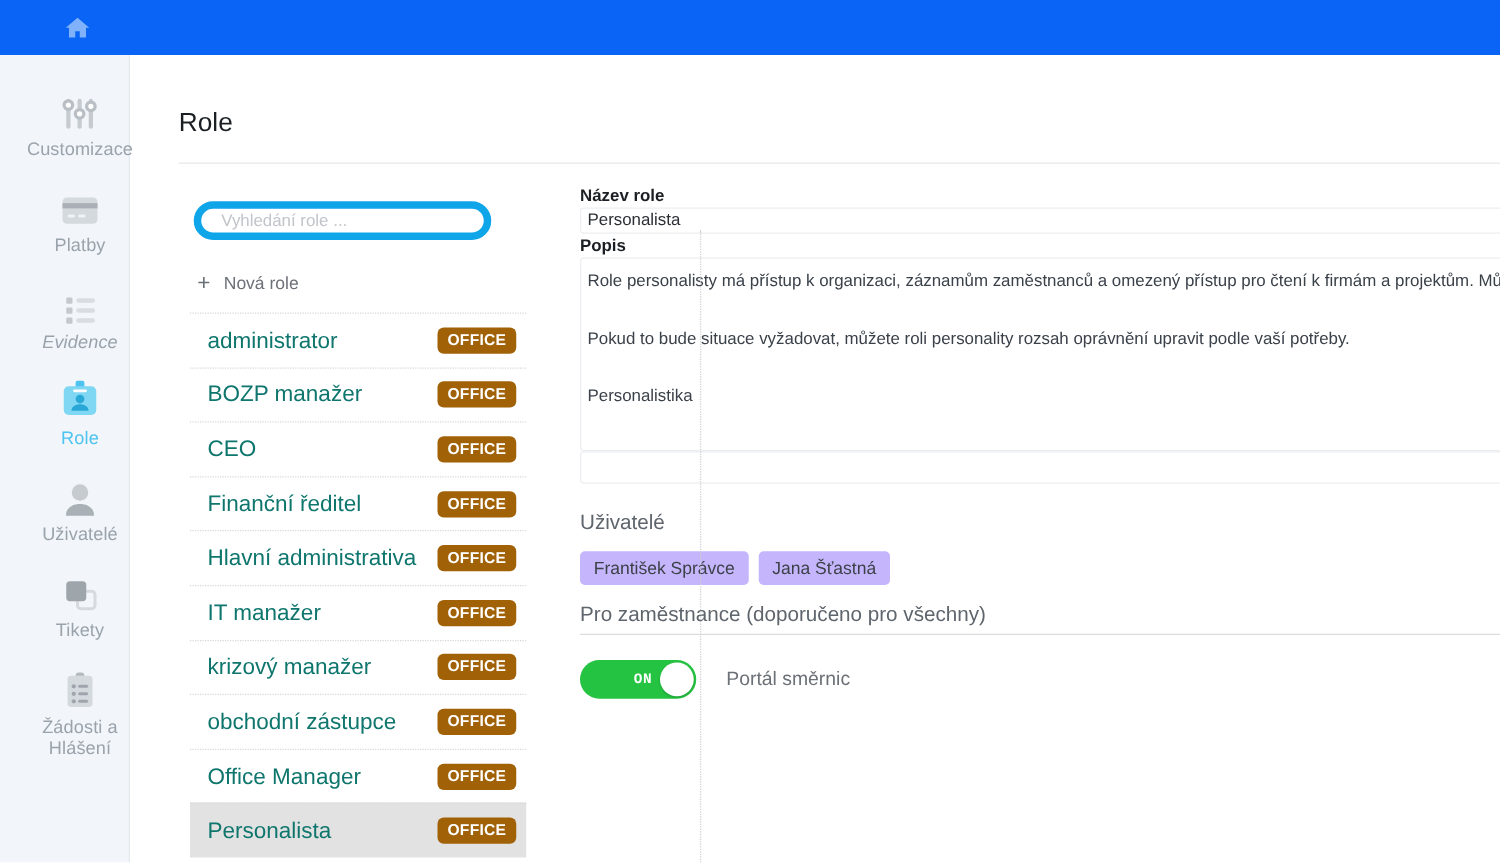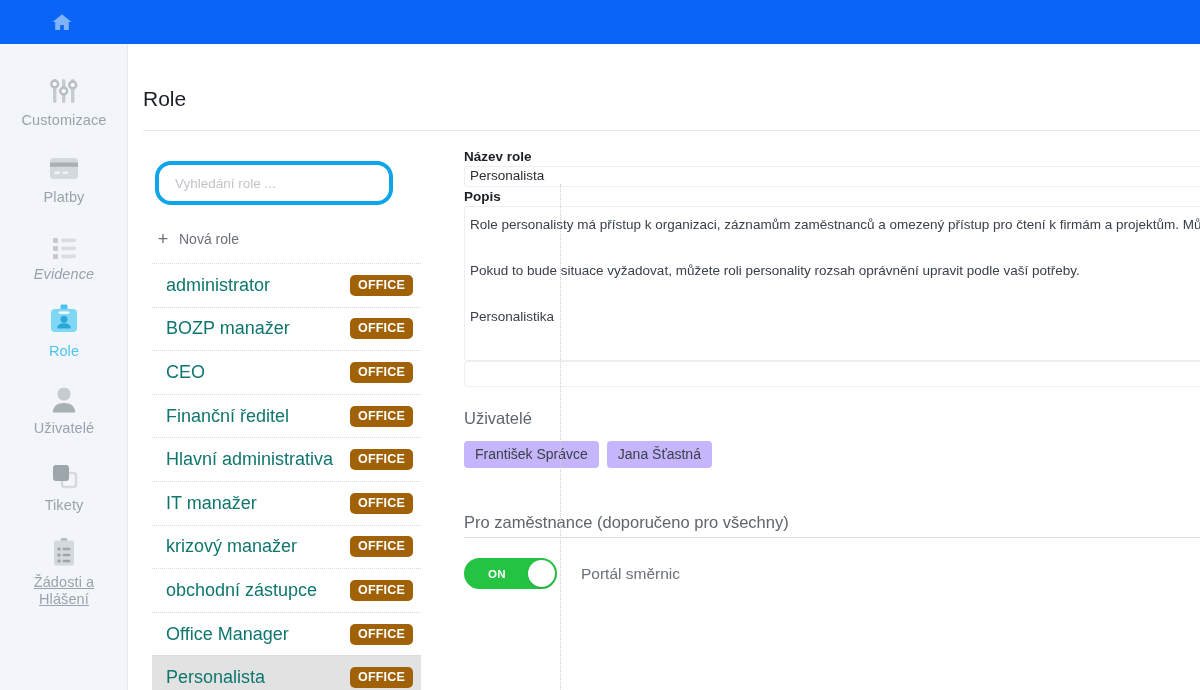--- a/index.html
+++ b/index.html
@@ -18,21 +18,21 @@
     background:#0a64f5;
     z-index:20;
   }
   .home-icon{
     position:absolute; left:47px; top:9px; width:30px; height:26px;
     display:flex; align-items:center; justify-content:center;
   }
 
   
   .sidebar{
-    position:absolute; left:0; top:44px; width:128px; height:646px;
+    position:absolute; left:0; top:44px; width:104px; height:646px;
     background:#f2f6fa;
     border-right:1px solid #e3e9ef;
     z-index:10;
   }
   .nav-item{
     width:128px;
     display:flex; flex-direction:column; align-items:center;
     text-decoration:none;
     cursor:pointer;
   }
@@ -60,22 +60,22 @@
     background:#e7e7e7;
   }
 
   
   .list-panel{
     position:absolute; left:13px; top:105px; width:292px; height:541px;
     overflow:hidden;
   }
   .search-box{
     margin:12px 14px 0 14px;
-    width:238px; height:44px;
-    border:4px solid #0ea5e9; border-radius:16px;
+    width:238px; height:31px;
+    border:6px solid #0ea5e9; border-radius:16px;
     background:#fff;
     font-size:13.5px; color:#1b1f23;
     padding:0 16px;
     outline:none;
     font-family:"Liberation Sans", sans-serif;
   }
   .search-box::placeholder{ color:#c1c4c9; }
   .new-role{
     margin:16px 0 0 14px; width:258px; height:36px;
     display:flex; align-items:center; cursor:pointer;
@@ -161,21 +161,21 @@
     margin-top:22px;
   }
   .chips{ margin-top:13px; display:flex; gap:8px; }
   .chip{
     background:#c4b5fd; color:#3c4147;
     font-size:14px;
     border-radius:4px;
     padding:5px 11px 6px 11px;
     cursor:pointer;
   }
-  .sub-head-wrap{ margin-top:45px; position:relative; }
+  .sub-head-wrap{ margin-top:15px; position:relative; }
   .sub-head{
     font-size:16.5px; color:#5e656c; font-weight:400;
     display:inline-block;
     padding-bottom:3px;
   }
   .sub-rule{
     position:absolute; left:0; top:24px; width:736px; height:1px;
     background:#dcdcdc;
   }
   .toggle-row{
@@ -187,21 +187,21 @@
     display:flex; align-items:center;
   }
   .toggle .knob{
     position:absolute; right:2px; top:2px;
     width:27px; height:27px; border-radius:50%;
     background:#ffffff;
     box-shadow:0 1px 2px rgba(0,0,0,.18);
   }
   .toggle .state{
     color:#ffffff; font-size:11.5px; font-weight:bold;
-    margin-left:24px; letter-spacing:.4px;
+    margin-left:43px; letter-spacing:.4px;font-family:Liberation Mono, monospace;
   }
   .toggle-label{
     margin-left:24px; font-size:15.5px; color:#6b7177;
   }
 </style>
 </head>
 <body>
 
 <div class="topbar">
   <div class="home-icon">
@@ -302,21 +302,21 @@
         <g fill="#9ea5ab">
           <circle cx="14" cy="13" r="1.7"></circle>
           <circle cx="14" cy="19" r="1.7"></circle>
           <circle cx="14" cy="25" r="1.7"></circle>
           <rect x="17.5" y="11.8" width="8" height="2.4" rx="1.2"></rect>
           <rect x="17.5" y="17.8" width="8" height="2.4" rx="1.2"></rect>
           <rect x="17.5" y="23.8" width="8" height="2.4" rx="1.2"></rect>
         </g>
       </svg>
     </div>
-    <div class="nav-label" style="white-space:pre-line;text-decoration:underline;">Žádosti a
+    <div class="nav-label" style="white-space:pre-line;">Žádosti a
 Hlášení</div>
   </div>
 </div>
 
 <div class="main">
 
   <div class="page-title">Role</div>
   <div class="title-rule"></div>
 
   <div class="list-panel">

